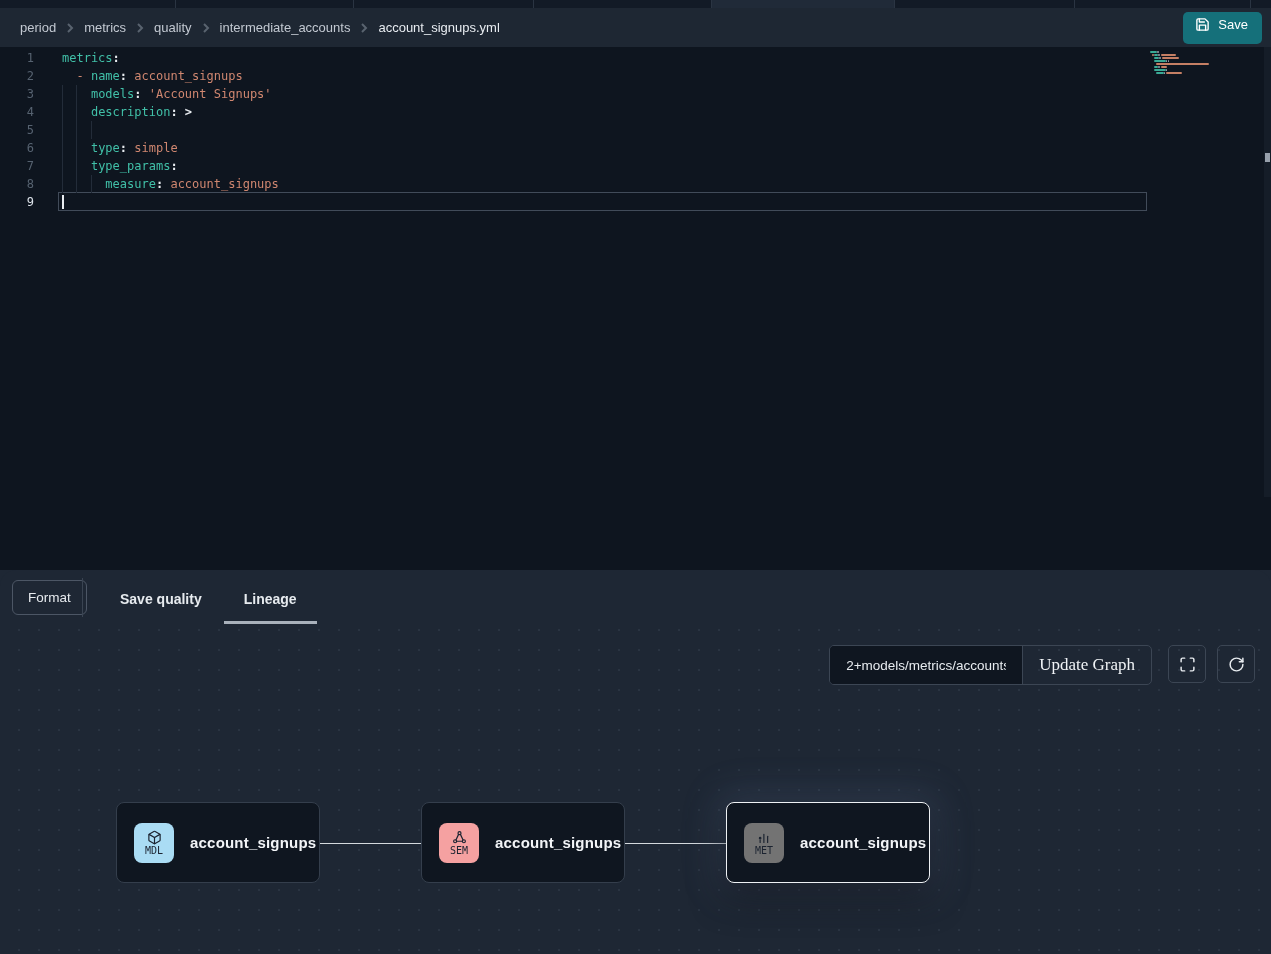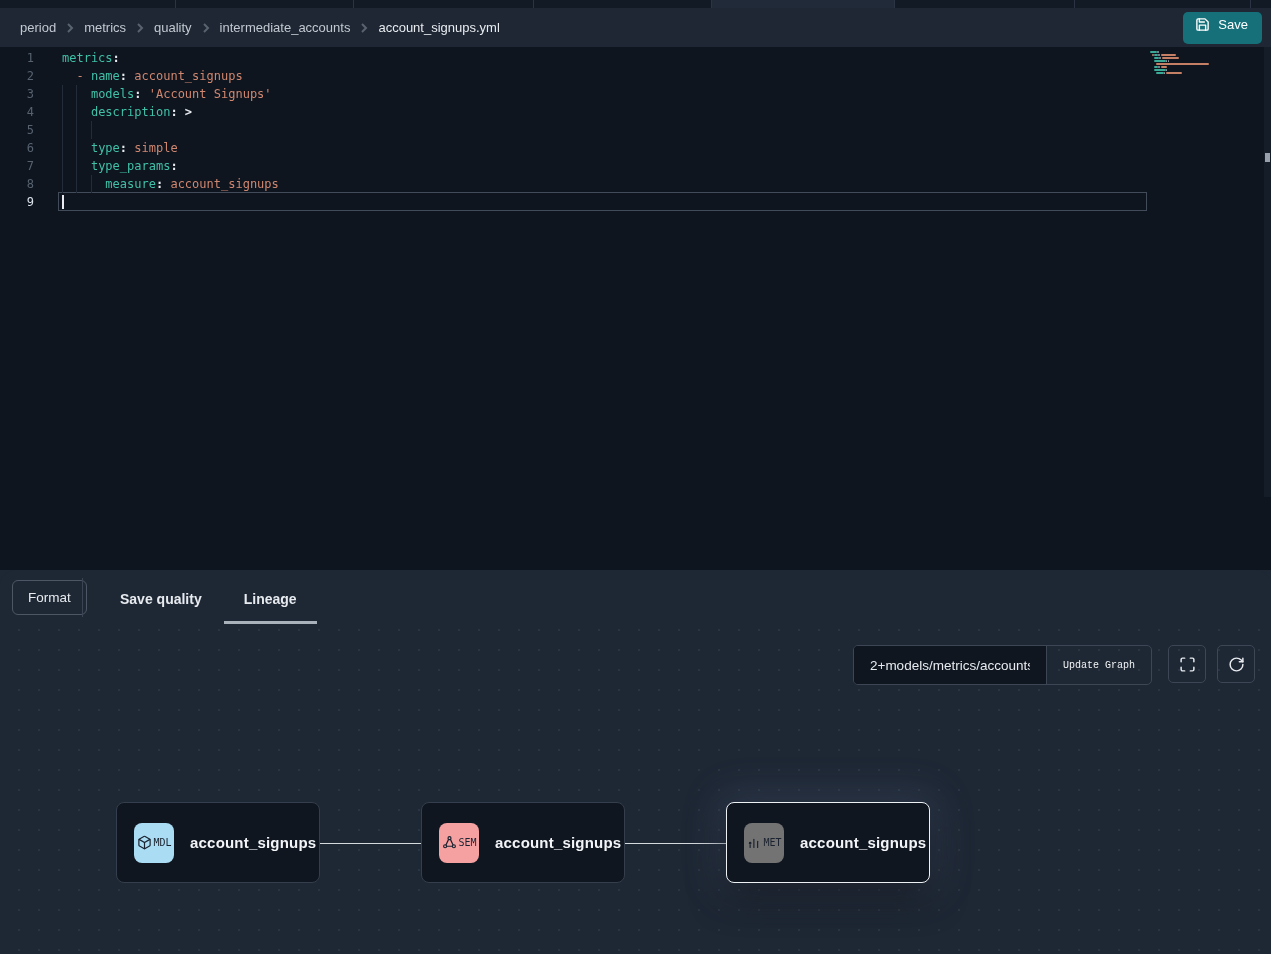--- a/index.html
+++ b/index.html
@@ -72,41 +72,41 @@
 
   
   .canvas { position:absolute; top:57px; left:0; right:0; bottom:13px;
     background-image:radial-gradient(#2a3442 1px, transparent 1.3px);
     background-size:20px 20px; background-position:9px 13px; }
   .selector-group { position:absolute; top:18px; right:119px; height:40px; display:flex;
     border:1px solid #3c4654; border-radius:5px; overflow:hidden; }
   .selector-input { width:192px; background:#0f1620; color:#e7ebef; border:none;
     padding:0 16px; font-size:13.5px; font-family:"Liberation Sans",sans-serif; outline:none; }
   .update-btn { background:transparent; border:none; border-left:1px solid #3c4654;
-    color:#f0f3f6; font-size:10px; padding:0 16px; font-family:Liberation Mono, monospace;
+    color:#f0f3f6; font-size:17px; padding:0 16px; font-family:Liberation Serif, serif;
     cursor:pointer; }
   .icon-btn { position:absolute; top:18px; width:38px; height:38px; background:transparent;
     border:1px solid #3c4654; border-radius:5px; display:flex; align-items:center;
     justify-content:center; cursor:pointer; }
   .icon-btn.fullscreen { right:65px; }
   .icon-btn.refresh { right:16px; }
   .icon-btn svg { width:17px; height:17px; stroke:#e7ebef; stroke-width:2.1; fill:none;
     stroke-linecap:round; stroke-linejoin:round; }
 
   .edge { position:absolute; height:1.5px; background:#d5dade; top:215.5px; }
   .edge-1 { left:320px; width:101px; }
   .edge-2 { left:625px; width:101px; }
 
   .node { position:absolute; top:175px; width:204px; height:81px; background:#0f1620;
     border:1px solid #343e4c; border-radius:8px; display:flex; align-items:center;
     padding-left:17px; gap:16px; cursor:pointer; }
   .node.selected { border:1.5px solid #eef1f4;
     box-shadow:0 0 36px 10px rgba(125,150,195,0.17), 0 14px 34px rgba(0,0,0,0.55); }
   .badge { width:40px; height:40px; border-radius:8px; flex:none; display:flex;
-    flex-direction:row; align-items:center; justify-content:center; }
+    flex-direction:column; align-items:center; justify-content:center; }
   .badge-icon svg { width:17px; height:15px; display:block; stroke:#1b2330; stroke-width:1.9;
     fill:none; stroke-linecap:round; stroke-linejoin:round; }
   .badge-text { font-family:"DejaVu Sans Mono", monospace; font-size:10px; color:#1b2330;
     line-height:11px; }
   .node-label { color:#f2f4f7; font-size:15px; font-weight:700; letter-spacing:0.2px; }
 
   .bottom-strip { position:absolute; left:0; right:0; bottom:0; height:13px; background:#151c27; }
 </style>
 </head>
 <body>

